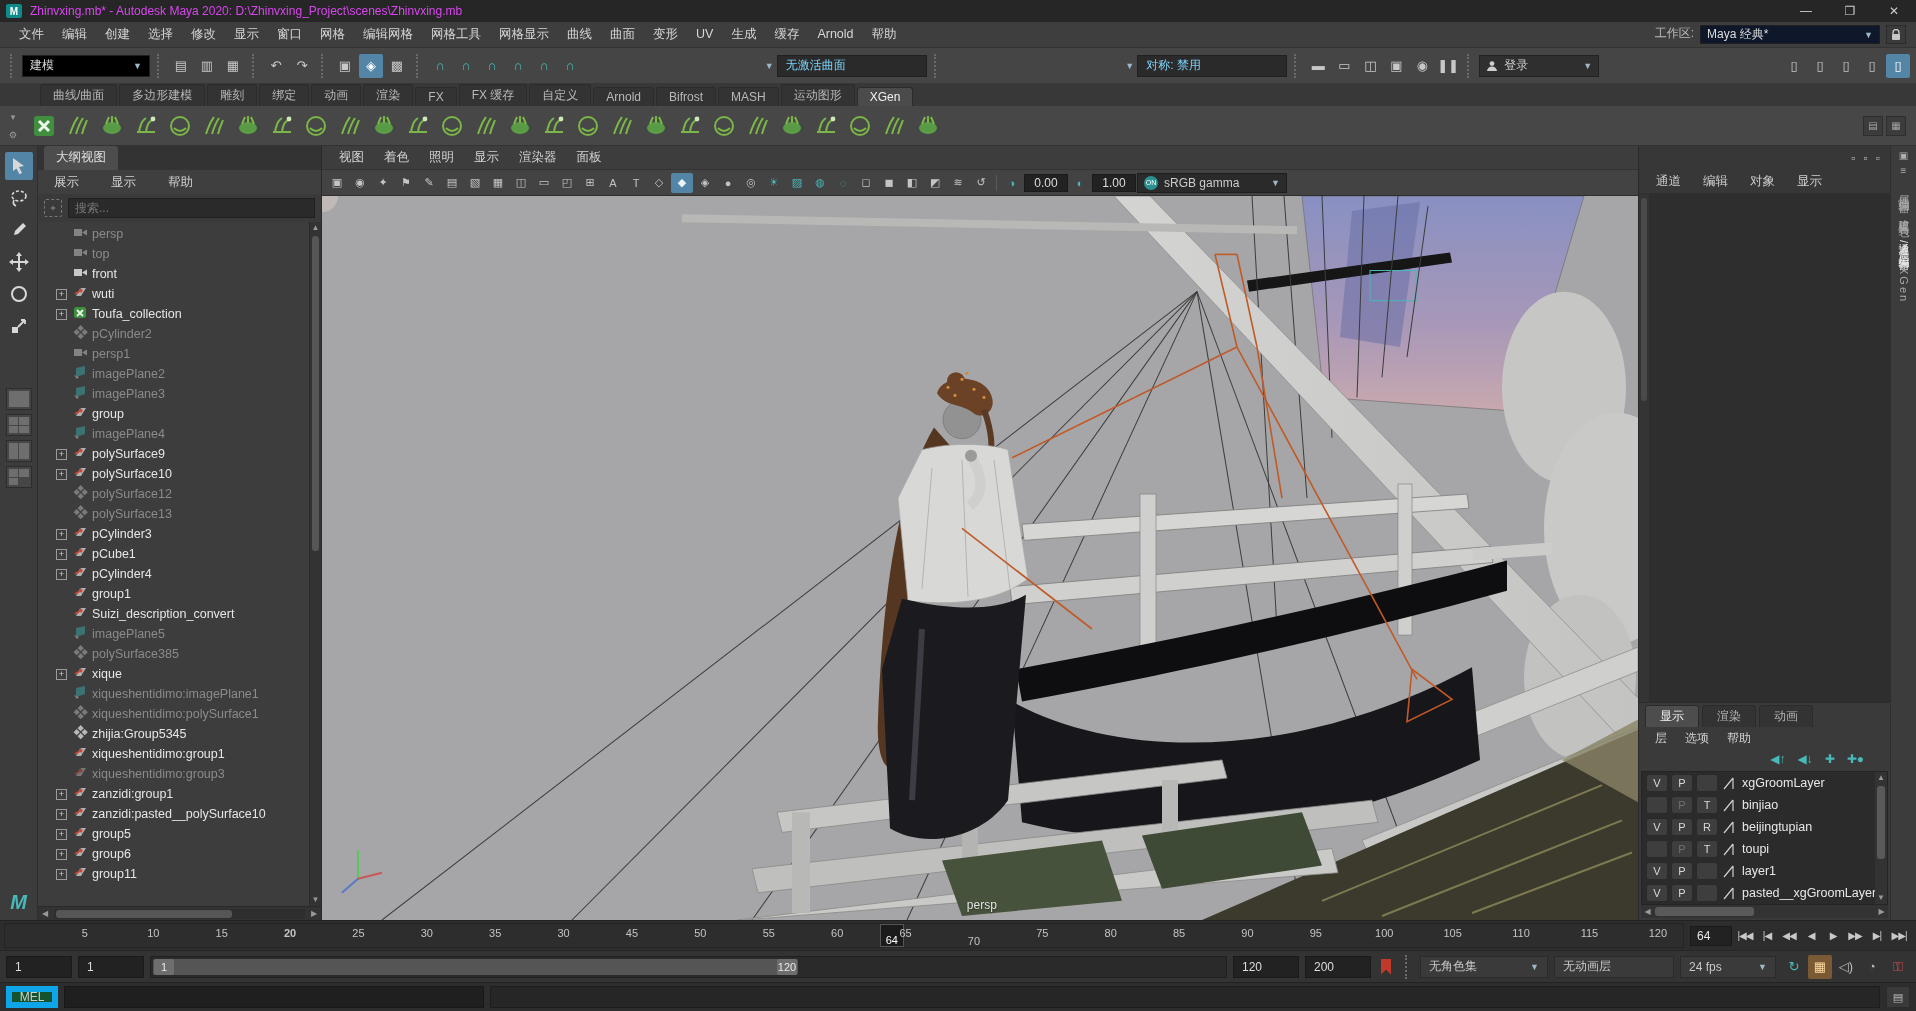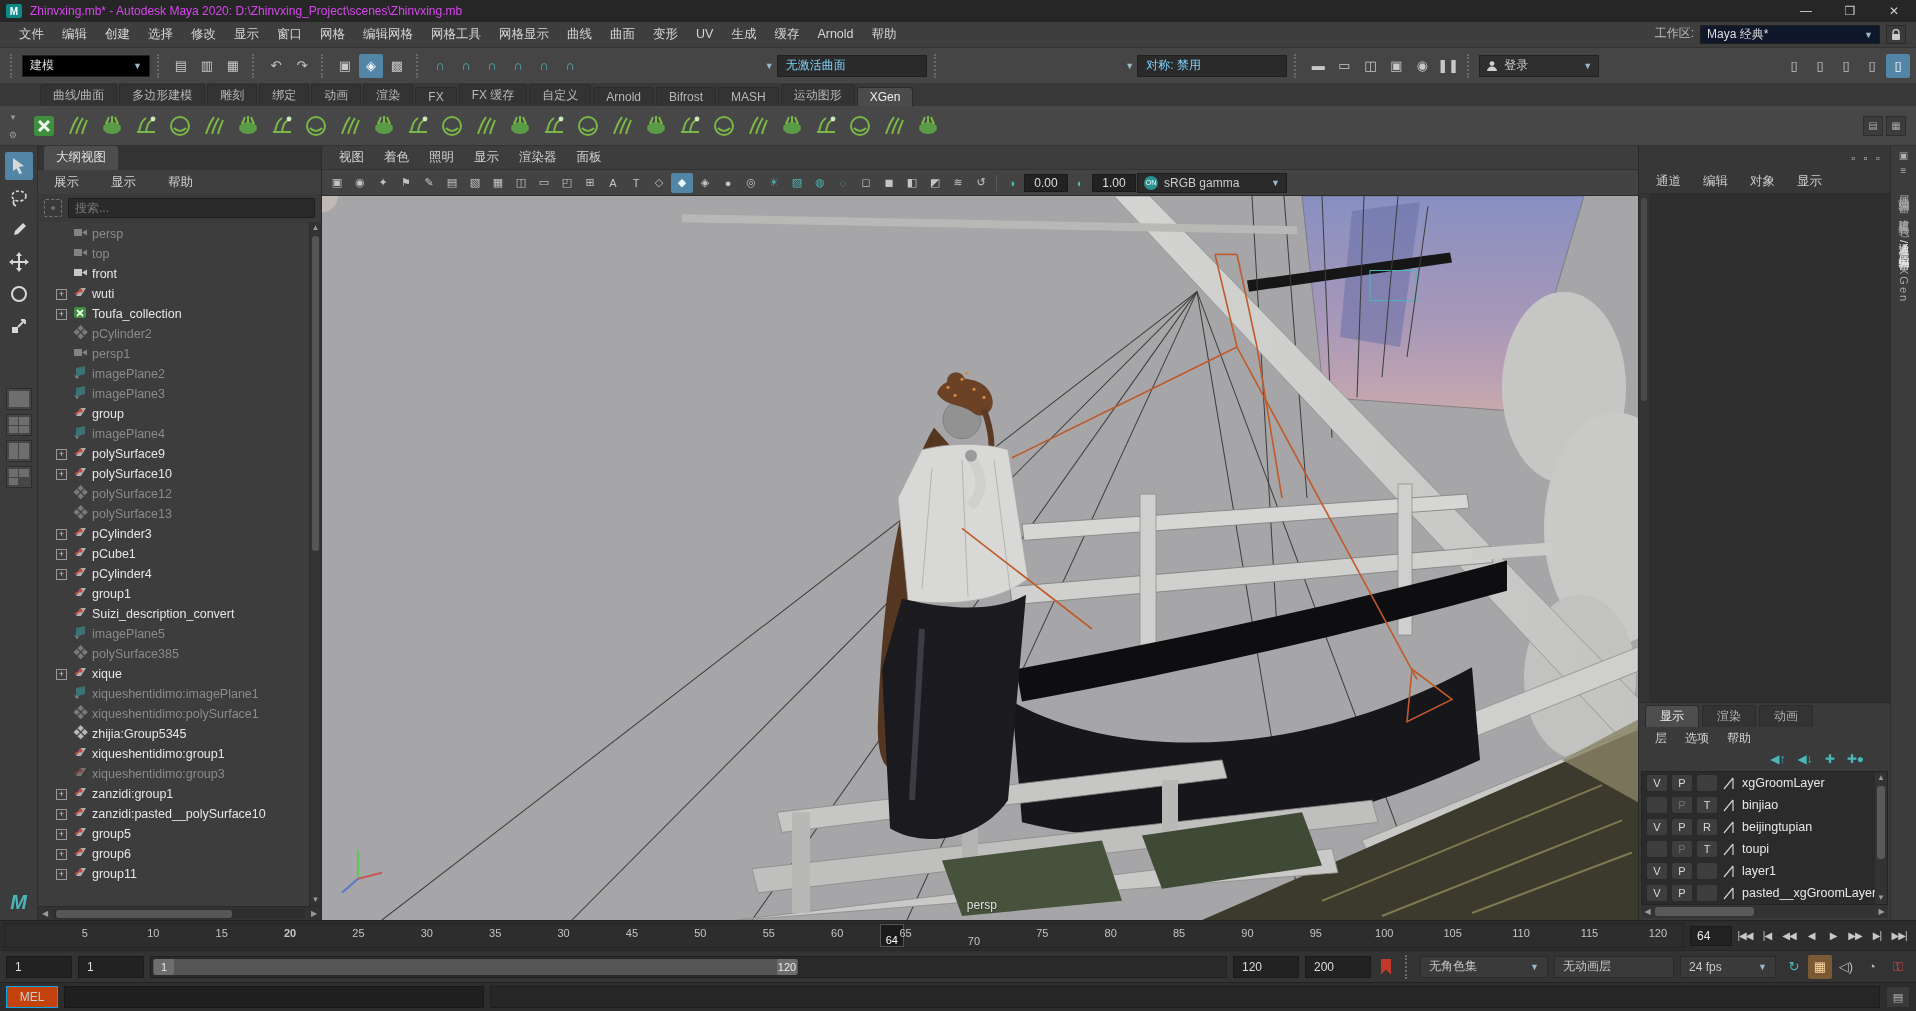--- a/index.html
+++ b/index.html
@@ -143,21 +143,21 @@
   .range-bar { position:absolute; left:2px; top:2px; bottom:2px; width:60%; background:#555; border-radius:2px; display:flex; align-items:center; justify-content:space-between;}
   .range-handle { width:20px; height:16px; background:#6e6e6e; border-radius:2px; color:#e8e8e8; font-size:11px; display:flex; align-items:center; justify-content:center; margin:0 1px;}
   .bookmark { width:10px; height:16px; background:#c0392b; clip-path:polygon(0 0,100% 0,100% 100%,50% 70%,0 100%); margin:0 4px;}
   .rselect { height:22px; background:#3a3a3a; border:1px solid #2a2a2a; display:flex; align-items:center; gap:8px; padding:0 8px; color:#c8c8c8;}
   .ricon { width:24px; height:24px; display:flex; align-items:center; justify-content:center; color:#bdbdbd; font-size:13px; border-radius:2px;}
   .ricon.active { background:#7a5a34; color:#ffd9a0;}
   .ricon.red { color:#d05050;}
   .ricon.teal { color:#49b8b8;}
   
   .cmdrow { flex:1; background:#2d2d2d; display:flex; align-items:center; padding:3px 6px; gap:6px; border-top:1px solid #222;}
-  .cmd-label { width:52px; height:22px; background:#c2410c; border:1px solid #0ea5e9; color:#cfcfcf; display:flex; align-items:center; justify-content:center;}
+  .cmd-label { width:52px; height:22px; background:#14532d; border:6px solid #0ea5e9; color:#cfcfcf; display:flex; align-items:center; justify-content:center;}
   .cmd-input { flex:0 0 420px; height:22px; background:#1f1f1f; border:1px solid #181818;}
   .cmd-result { flex:1; height:22px; background:#262626; border:1px solid #1d1d1d;}
   .cmd-icon { width:24px; height:22px; background:#3a3a3a; border:1px solid #2b2b2b; color:#b8b8b8; font-size:11px; display:flex; align-items:center; justify-content:center;}
 </style>
 </head>
 <body>
 
 <div class="app">
 
   <div class="titlebar">

